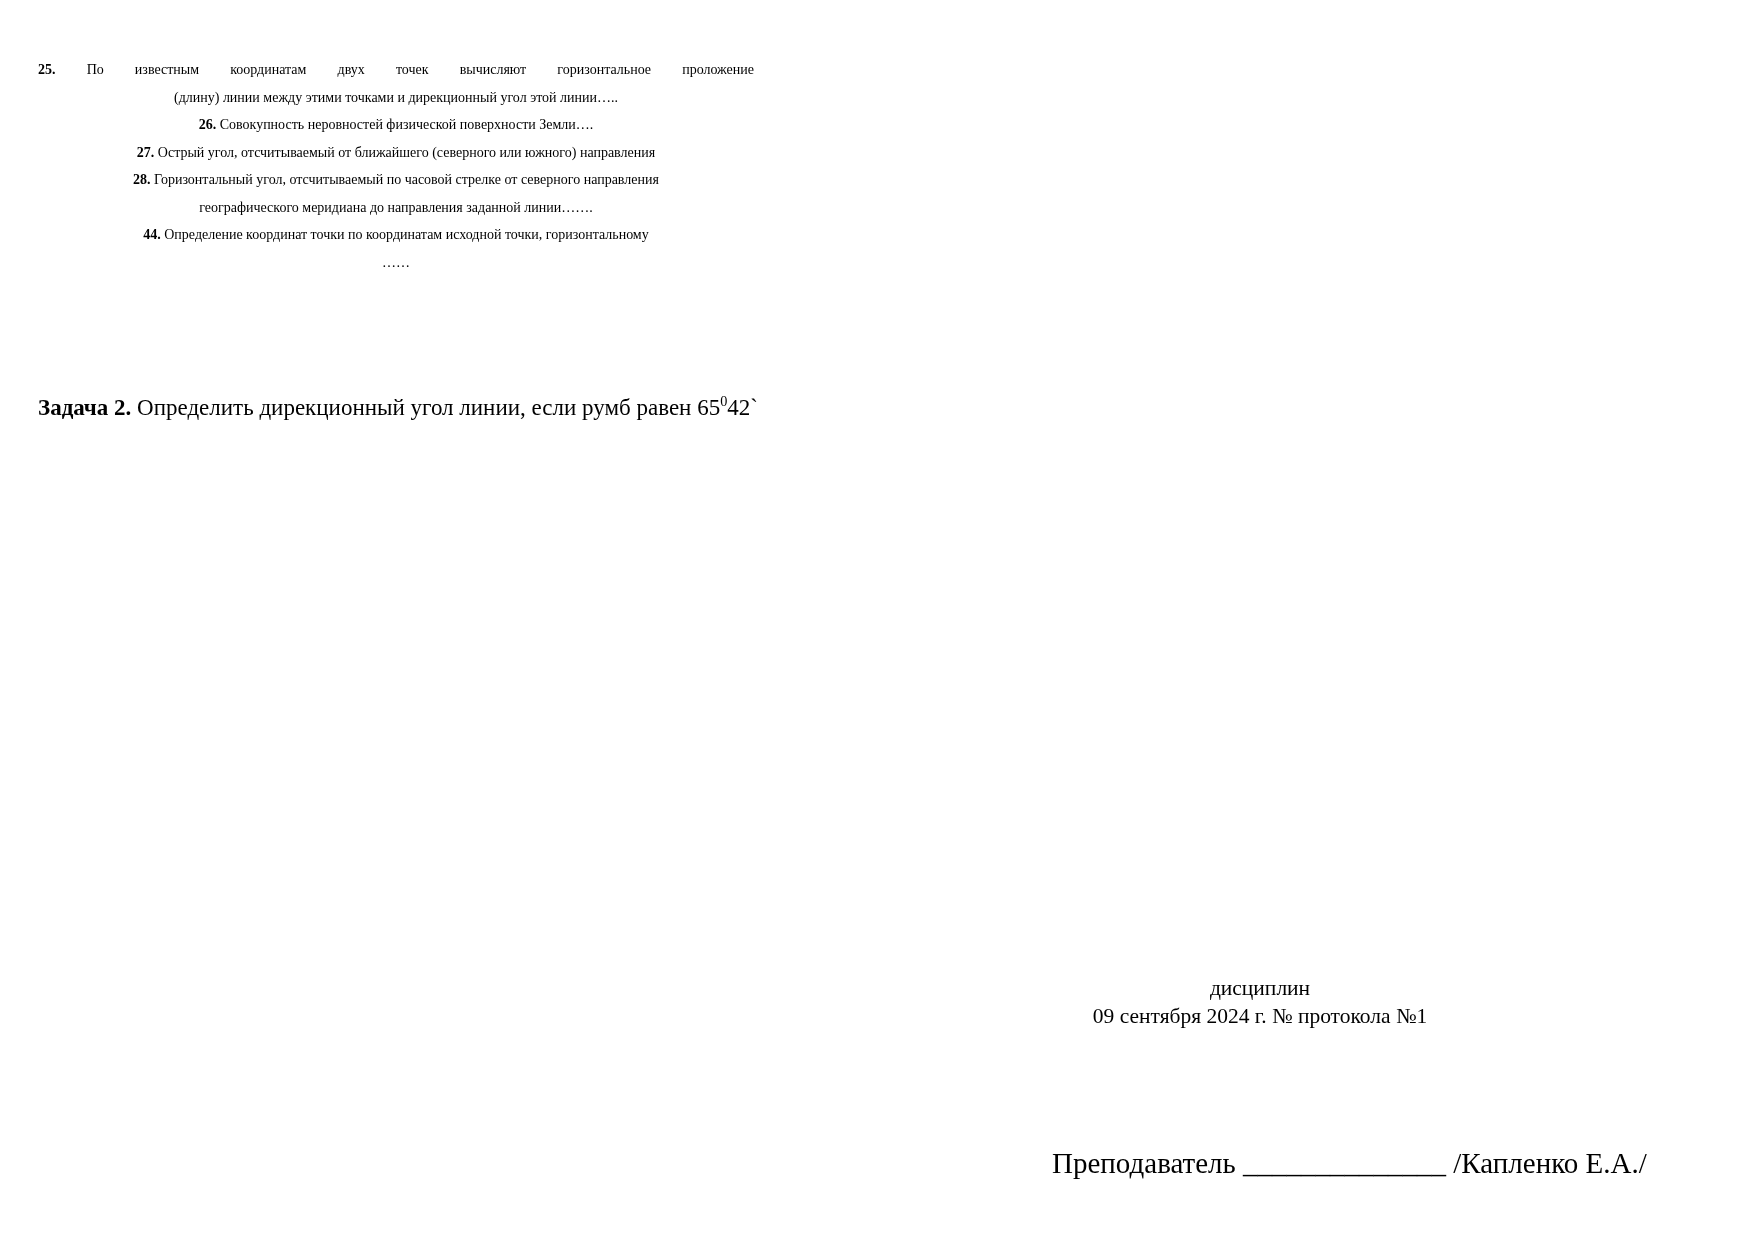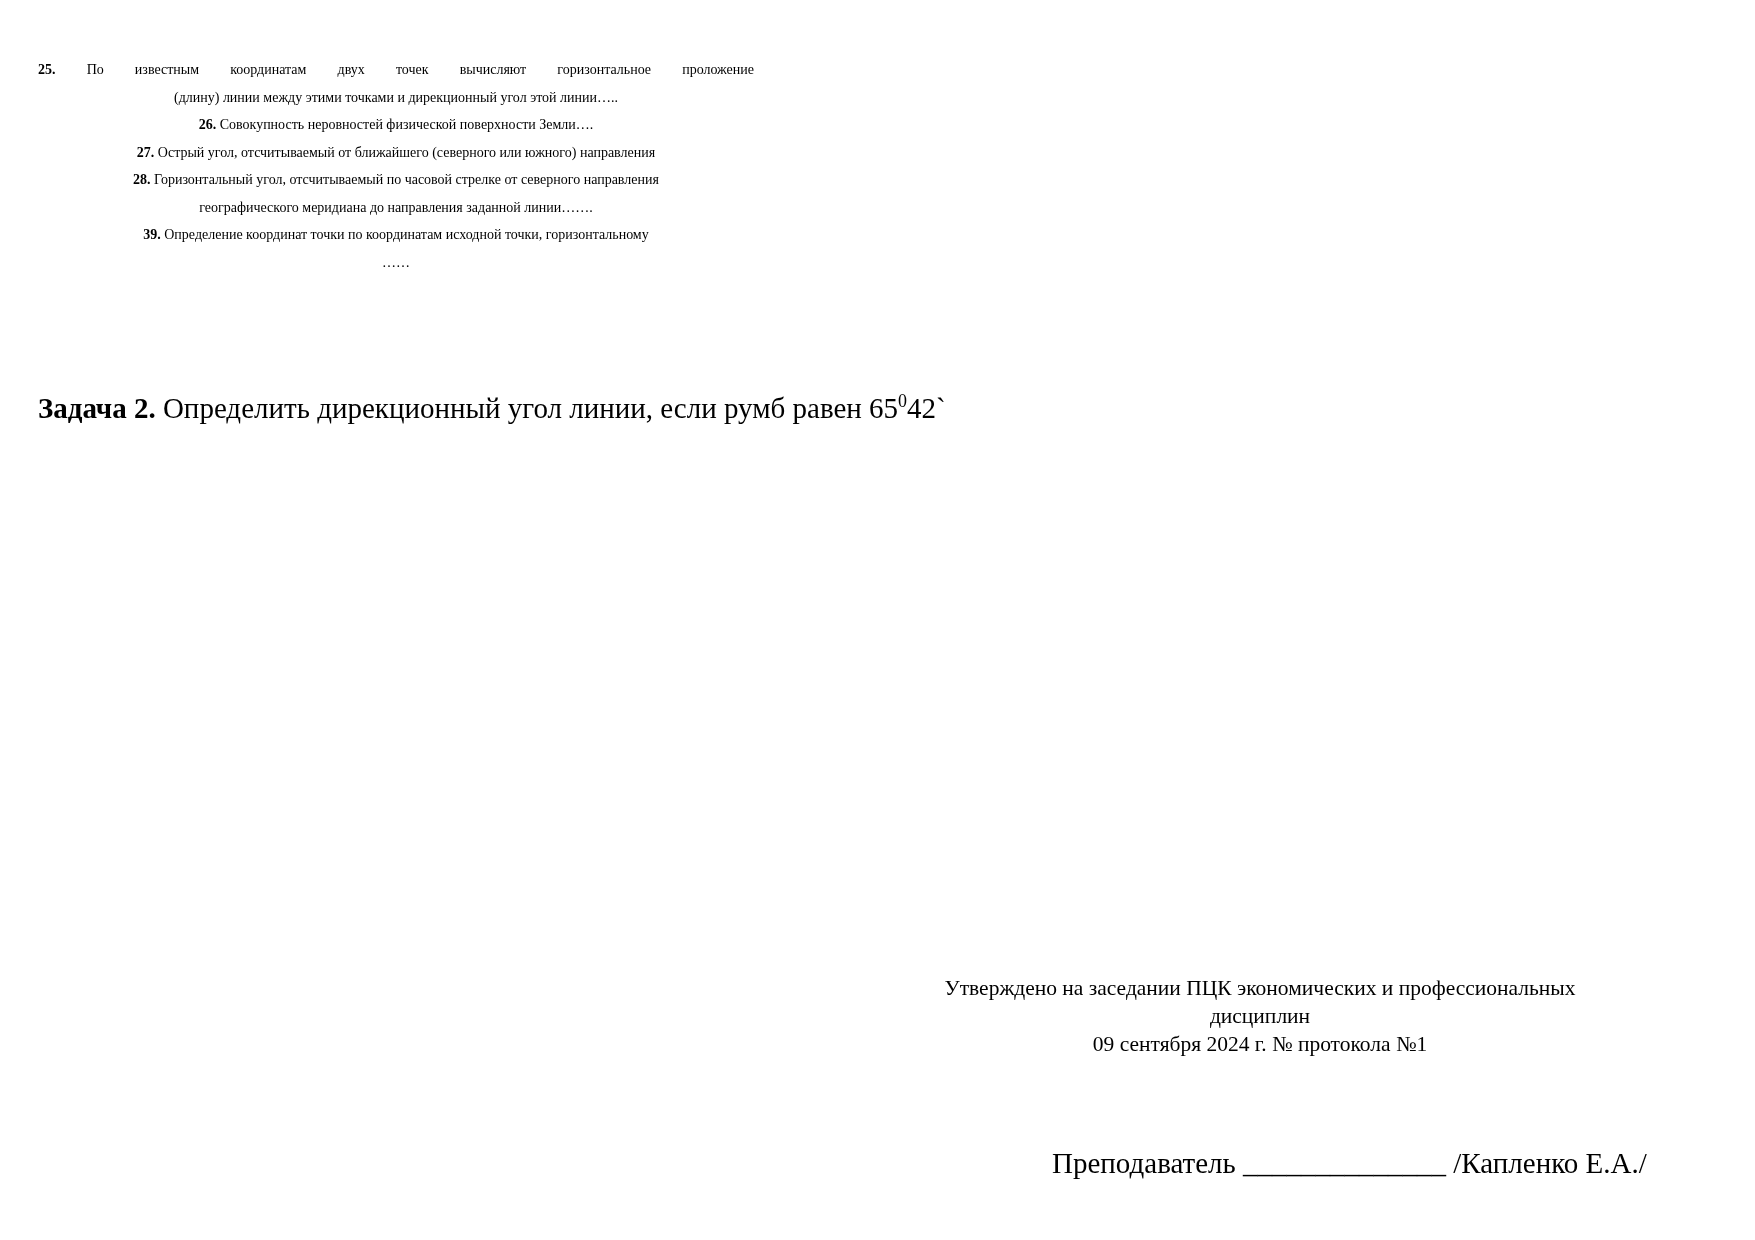--- a/index.html
+++ b/index.html
@@ -31,21 +31,21 @@
     text-align-last: justify;
   }
   .num {
     font-weight: bold;
   }
   .task {
     position: absolute;
     left: 38px;
     top: 393px;
     width: 760px;
-    font-size: 29px;
+    font-size: 23px;
     line-height: 30px;
     white-space: nowrap;
   }
   .task .b {
     font-weight: bold;
   }
   .task sup {
     font-size: 0.62em;
     vertical-align: super;
     line-height: 0;
@@ -71,31 +71,30 @@
 </head>
 <body>
 
 <div class="questions" id="questions">
     <div class="qline justify"><span class="num">25.</span> <span>По известным координатам двух точек вычисляют горизонтальное проложение</span></div>
     <div class="qline"><span>(длину) линии между этими точками и дирекционный угол этой линии…..</span></div>
     <div class="qline"><span class="num">26.</span> <span>Совокупность неровностей физической поверхности Земли….</span></div>
     <div class="qline"><span class="num">27.</span> <span>Острый угол, отсчитываемый от ближайшего (северного или южного) направления</span></div>
     <div class="qline"><span class="num">28.</span> <span>Горизонтальный угол, отсчитываемый по часовой стрелке от северного направления</span></div>
     <div class="qline"><span>географического меридиана до направления заданной линии…….</span></div>
-    <div class="qline"><span class="num">39.</span> <span>Определение координат точки по координатам исходной точки, горизонтальному</span></div>
+    <div class="qline"><span class="num">44.</span> <span>Определение координат точки по координатам исходной точки, горизонтальному</span></div>
     <div class="qline"><span>……</span></div>
   </div>
 
 <div class="task">
   <span class="b">Задача 2.</span>
   <span>Определить дирекционный угол линии, если румб равен 65</span><sup>0</sup><span>42`</span>
 </div>
 
 <div class="approval">
-  <div>Утверждено на заседании ПЦК экономических и профессиональных</div>
   <div>дисциплин</div>
   <div>09 сентября 2024 г. № протокола №1</div>
 </div>
 
 <div class="signature">
   <span>Преподаватель</span>
   <span>______________</span>
   <span>/Капленко Е.А./</span>
 </div>
 

